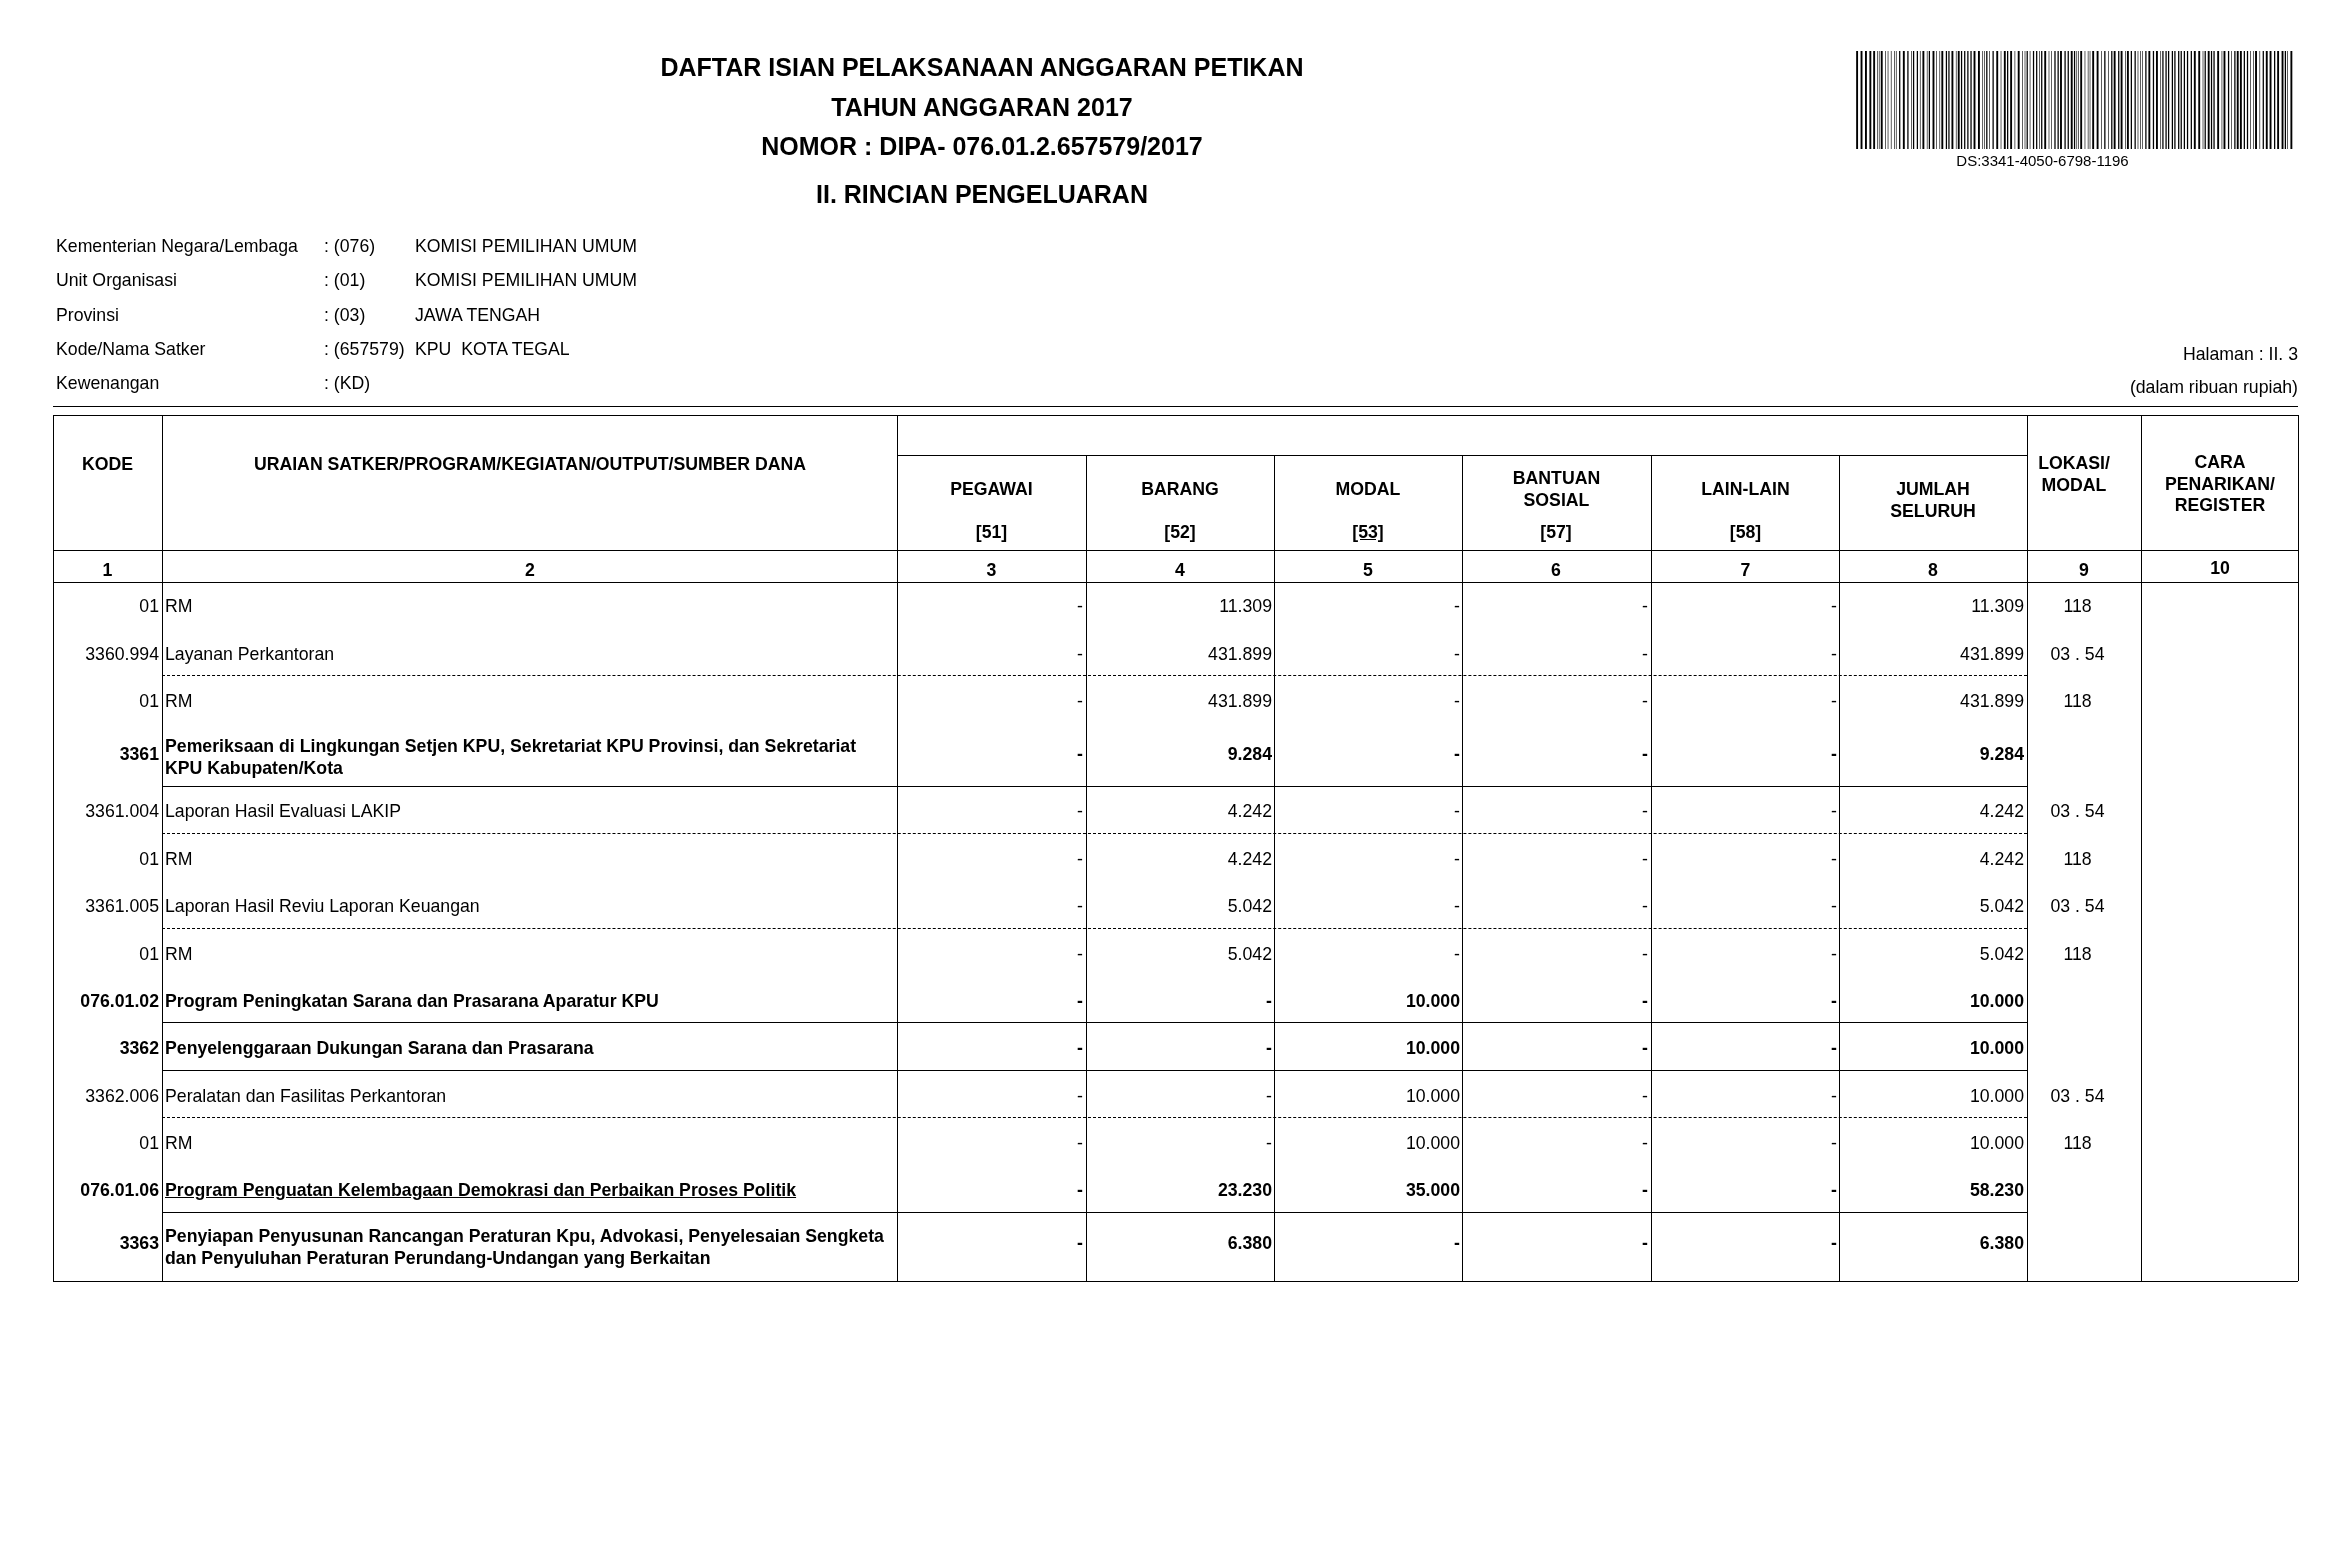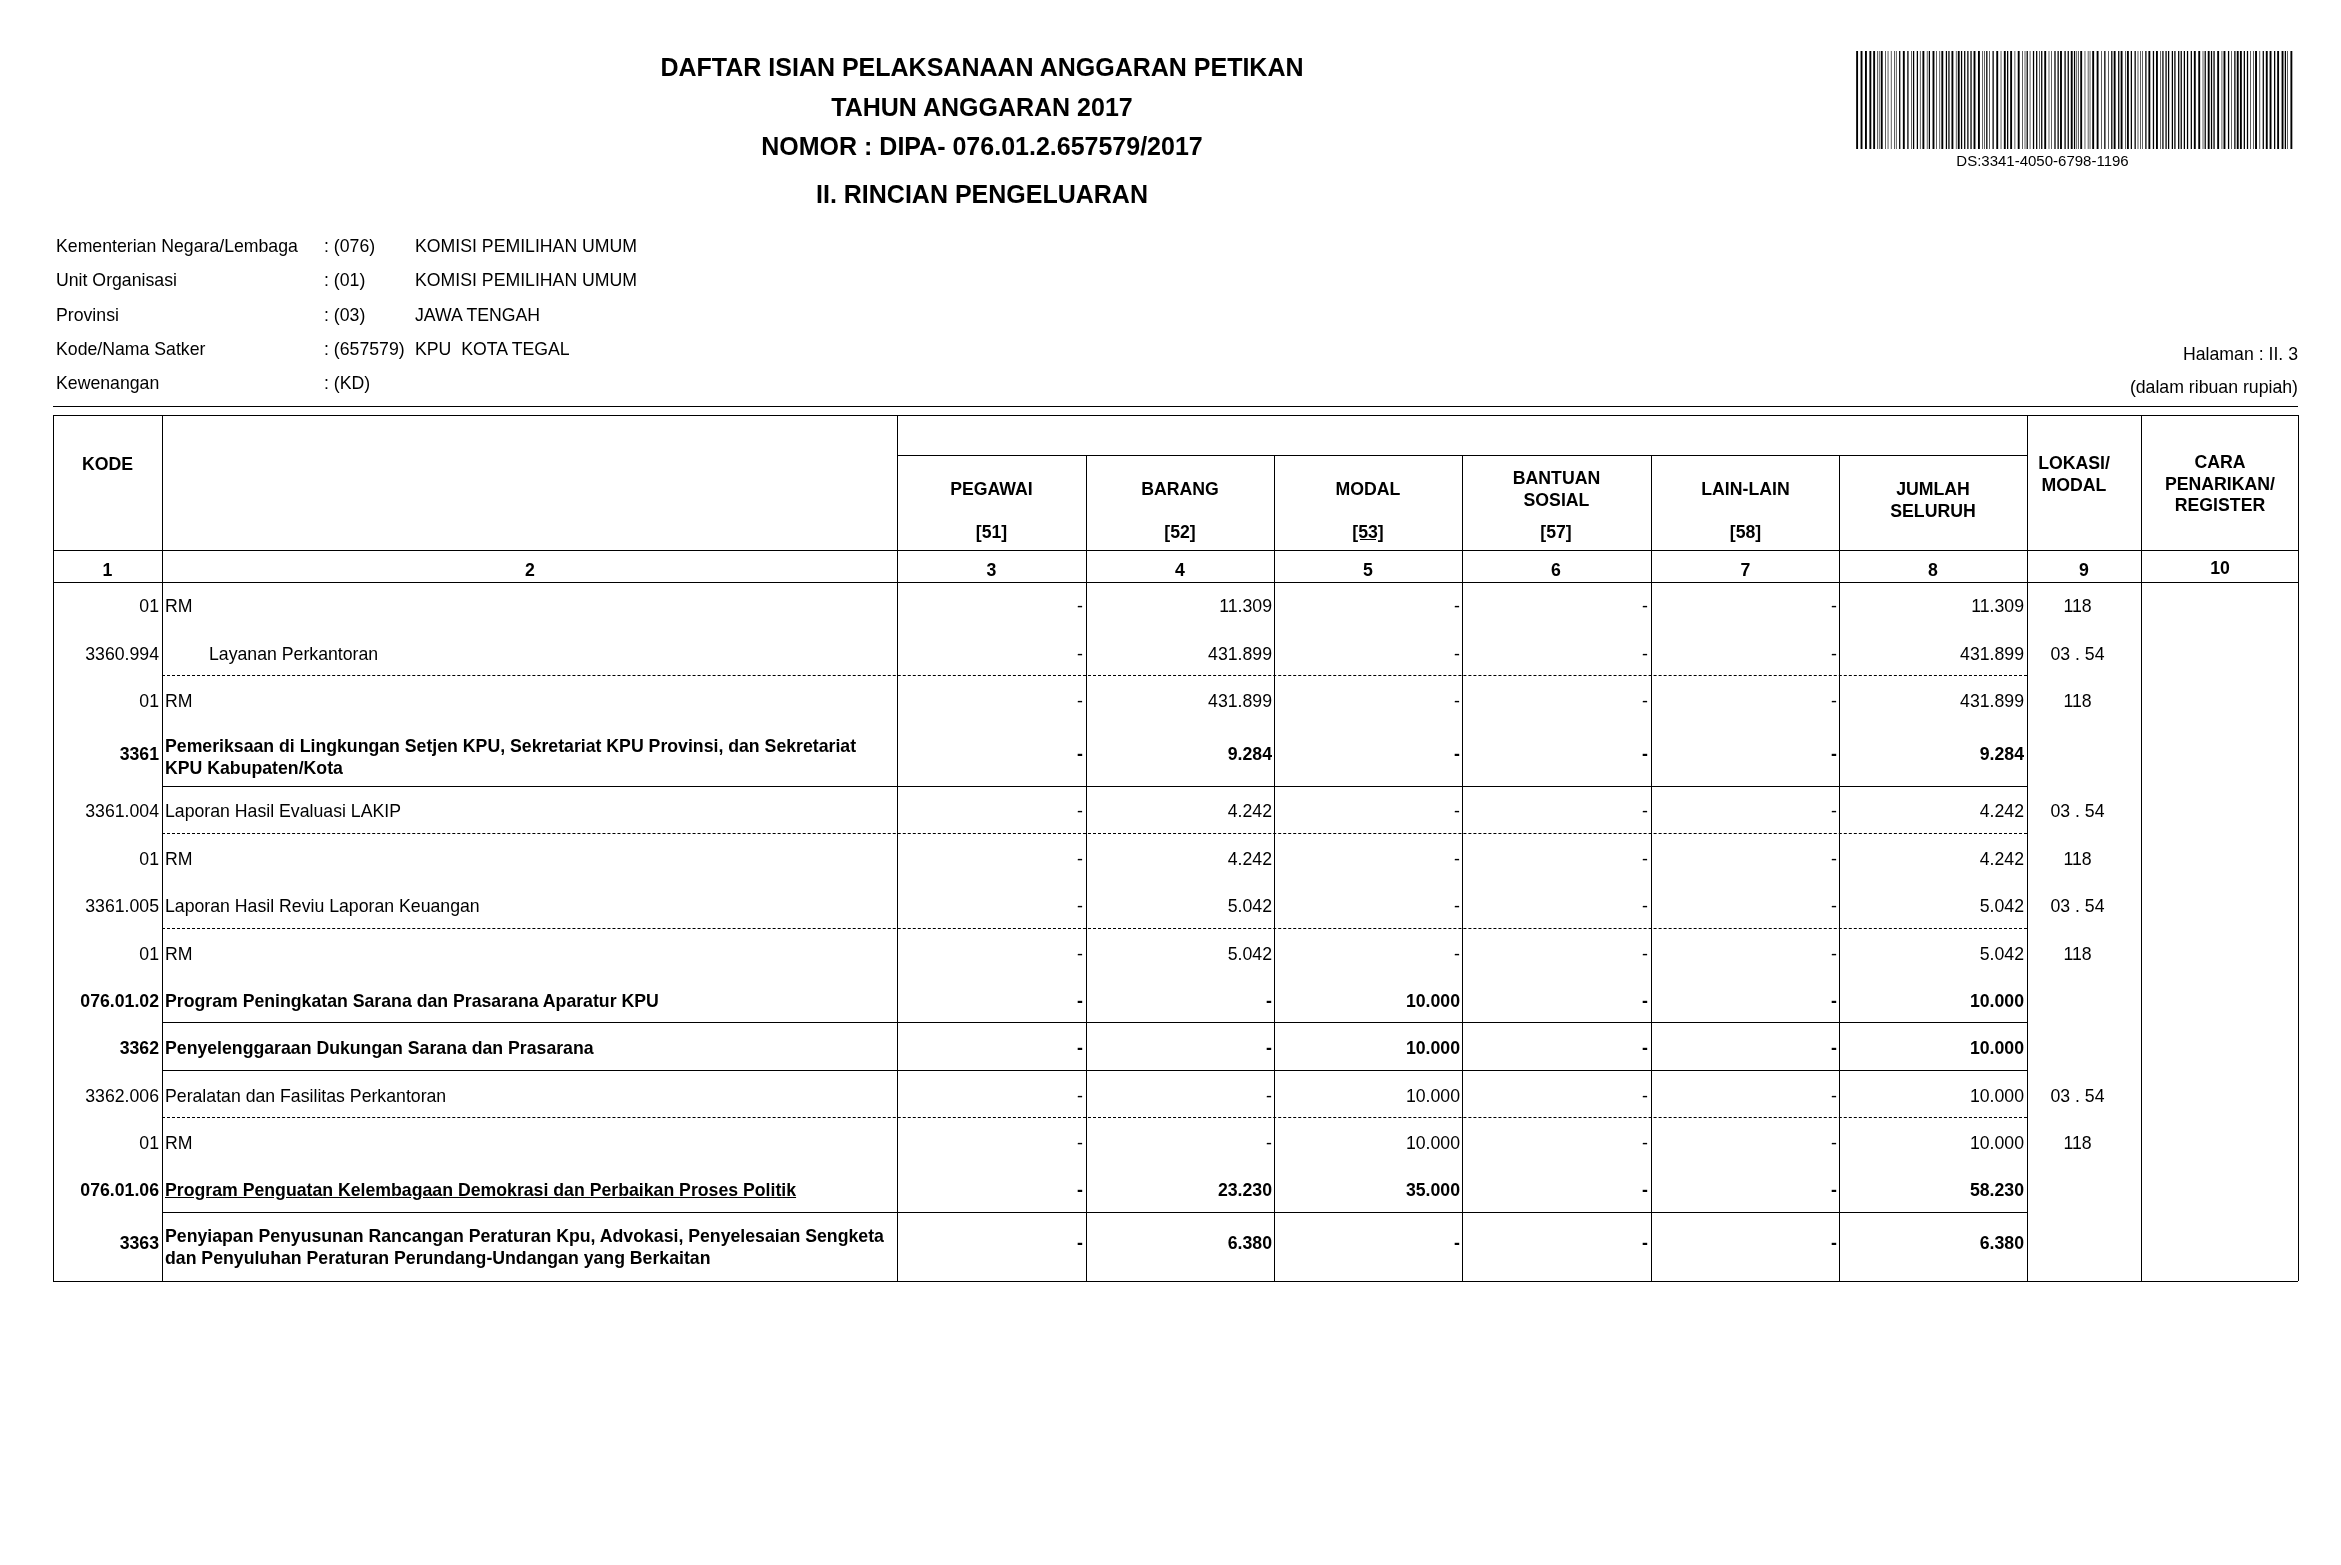--- a/index.html
+++ b/index.html
@@ -213,20 +213,21 @@
   </div>
 
 <div class="abs page-info" style="top:344px;">Halaman :  II.  3</div>
 <div class="abs page-info" style="top:377px;">(dalam ribuan rupiah)</div>
 
 <div class="abs rule-top"></div>
 
 <div class="abs tbl" id="tbl" style="height:866px;">
 
   <div class="hcell" style="left:0;width:109px;top:39px;">KODE</div>
+  <div class="hcell" style="left:109px;width:736px;top:39px;">URAIAN SATKER/PROGRAM/KEGIATAN/OUTPUT/SUMBER DANA</div>
 
   <div class="hcell" style="left:844px;width:189px;top:64px;">PEGAWAI</div>
   <div class="hcell" style="left:844px;width:189px;top:107px;">[51]</div>
   <div class="hcell" style="left:1033px;width:188px;top:64px;">BARANG</div>
   <div class="hcell" style="left:1033px;width:188px;top:107px;">[52]</div>
   <div class="hcell" style="left:1221px;width:188px;top:64px;">MODAL</div>
   <div class="hcell" style="left:1221px;width:188px;top:107px;text-decoration:underline;">[53]</div>
   <div class="hcell" style="left:1441px;width:125px;top:53px;">BANTUAN SOSIAL</div>
   <div class="hcell" style="left:1409px;width:188px;top:107px;">[57]</div>
   <div class="hcell" style="left:1598px;width:189px;top:64px;">LAIN-LAIN</div>
@@ -255,21 +256,21 @@
         <div class="cell r" style="left: 1033px; width: 186px; top: 181px;">11.309</div>
         <div class="cell r" style="left: 1221px; width: 186px; top: 181px;">-</div>
         <div class="cell r" style="left: 1409px; width: 186px; top: 181px;">-</div>
         <div class="cell r" style="left: 1598px; width: 186px; top: 181px;">-</div>
         <div class="cell r" style="left: 1786px; width: 185px; top: 181px;">11.309</div>
         <div class="cell c" style="left: 1974px; width: 101px; top: 181px;">118</div>
         <div class="cell c" style="left: 2088px; width: 158px; top: 181px;"></div>
       </div>
       <div>
         <div class="cell r" style="left: 0px; width: 106px; top: 229px;">3360.994</div>
-        <div class="cell wrap" style="left: 112px; width: 728px; top: 229px; margin-left: 44px;">Layanan Perkantoran</div>
+        <div class="cell wrap" style="left: 112px; width: 728px; top: 229px;">Layanan Perkantoran</div>
         <div class="cell r" style="left: 844px; width: 186px; top: 229px;">-</div>
         <div class="cell r" style="left: 1033px; width: 186px; top: 229px;">431.899</div>
         <div class="cell r" style="left: 1221px; width: 186px; top: 229px;">-</div>
         <div class="cell r" style="left: 1409px; width: 186px; top: 229px;">-</div>
         <div class="cell r" style="left: 1598px; width: 186px; top: 229px;">-</div>
         <div class="cell r" style="left: 1786px; width: 185px; top: 229px;">431.899</div>
         <div class="cell c" style="left: 1974px; width: 101px; top: 229px;">03 . 54</div>
         <div class="cell c" style="left: 2088px; width: 158px; top: 229px;"></div>
       </div>
       <div>

